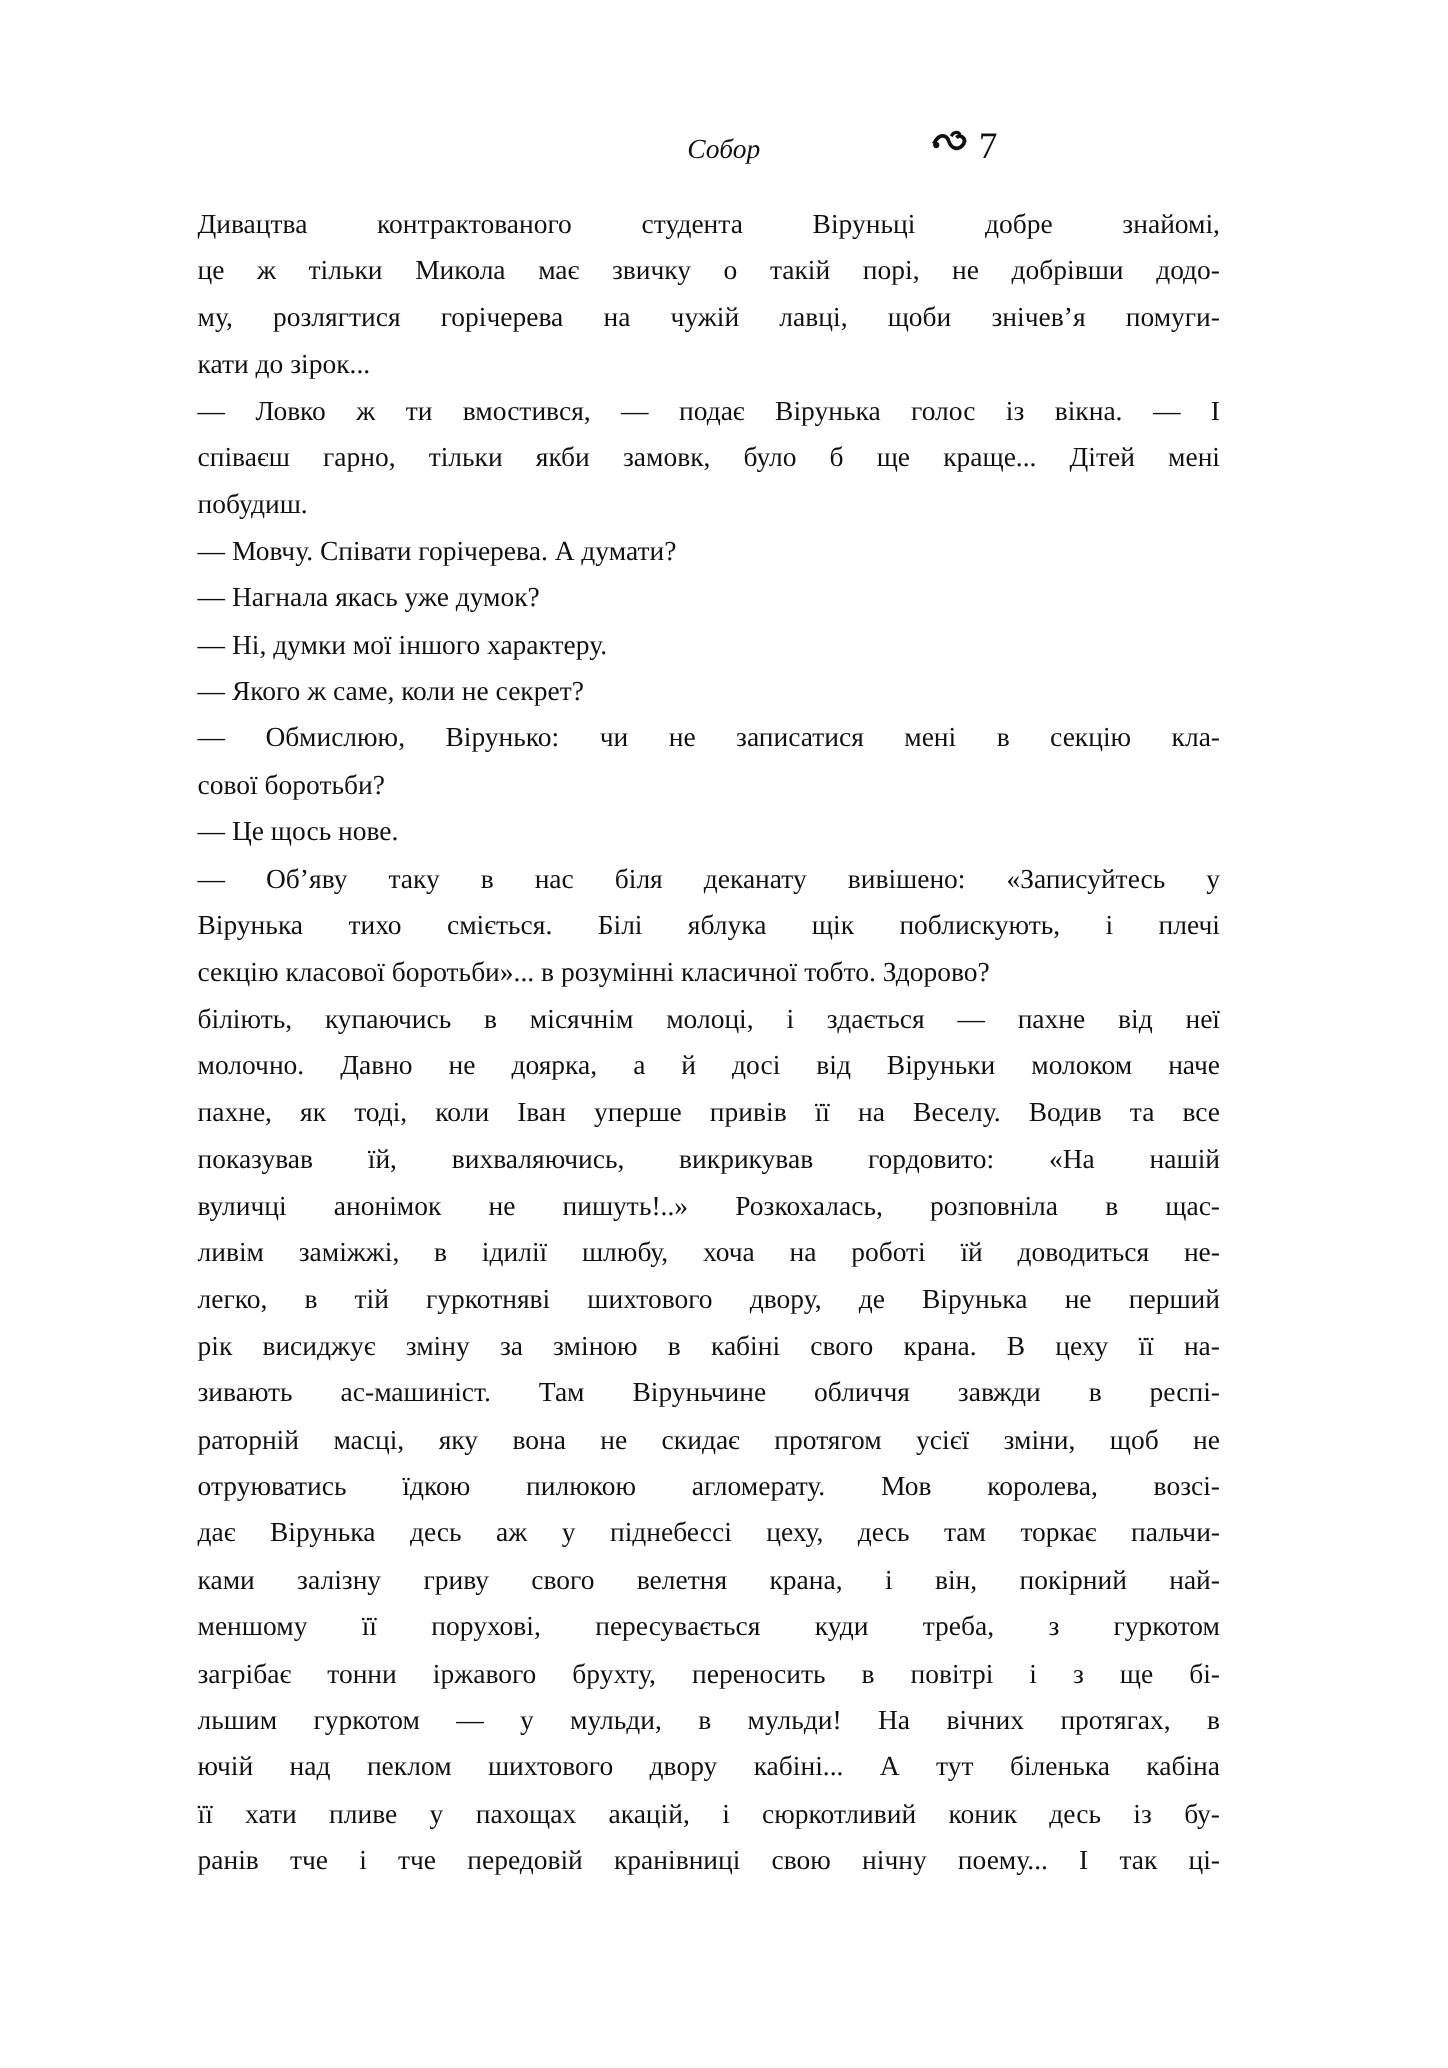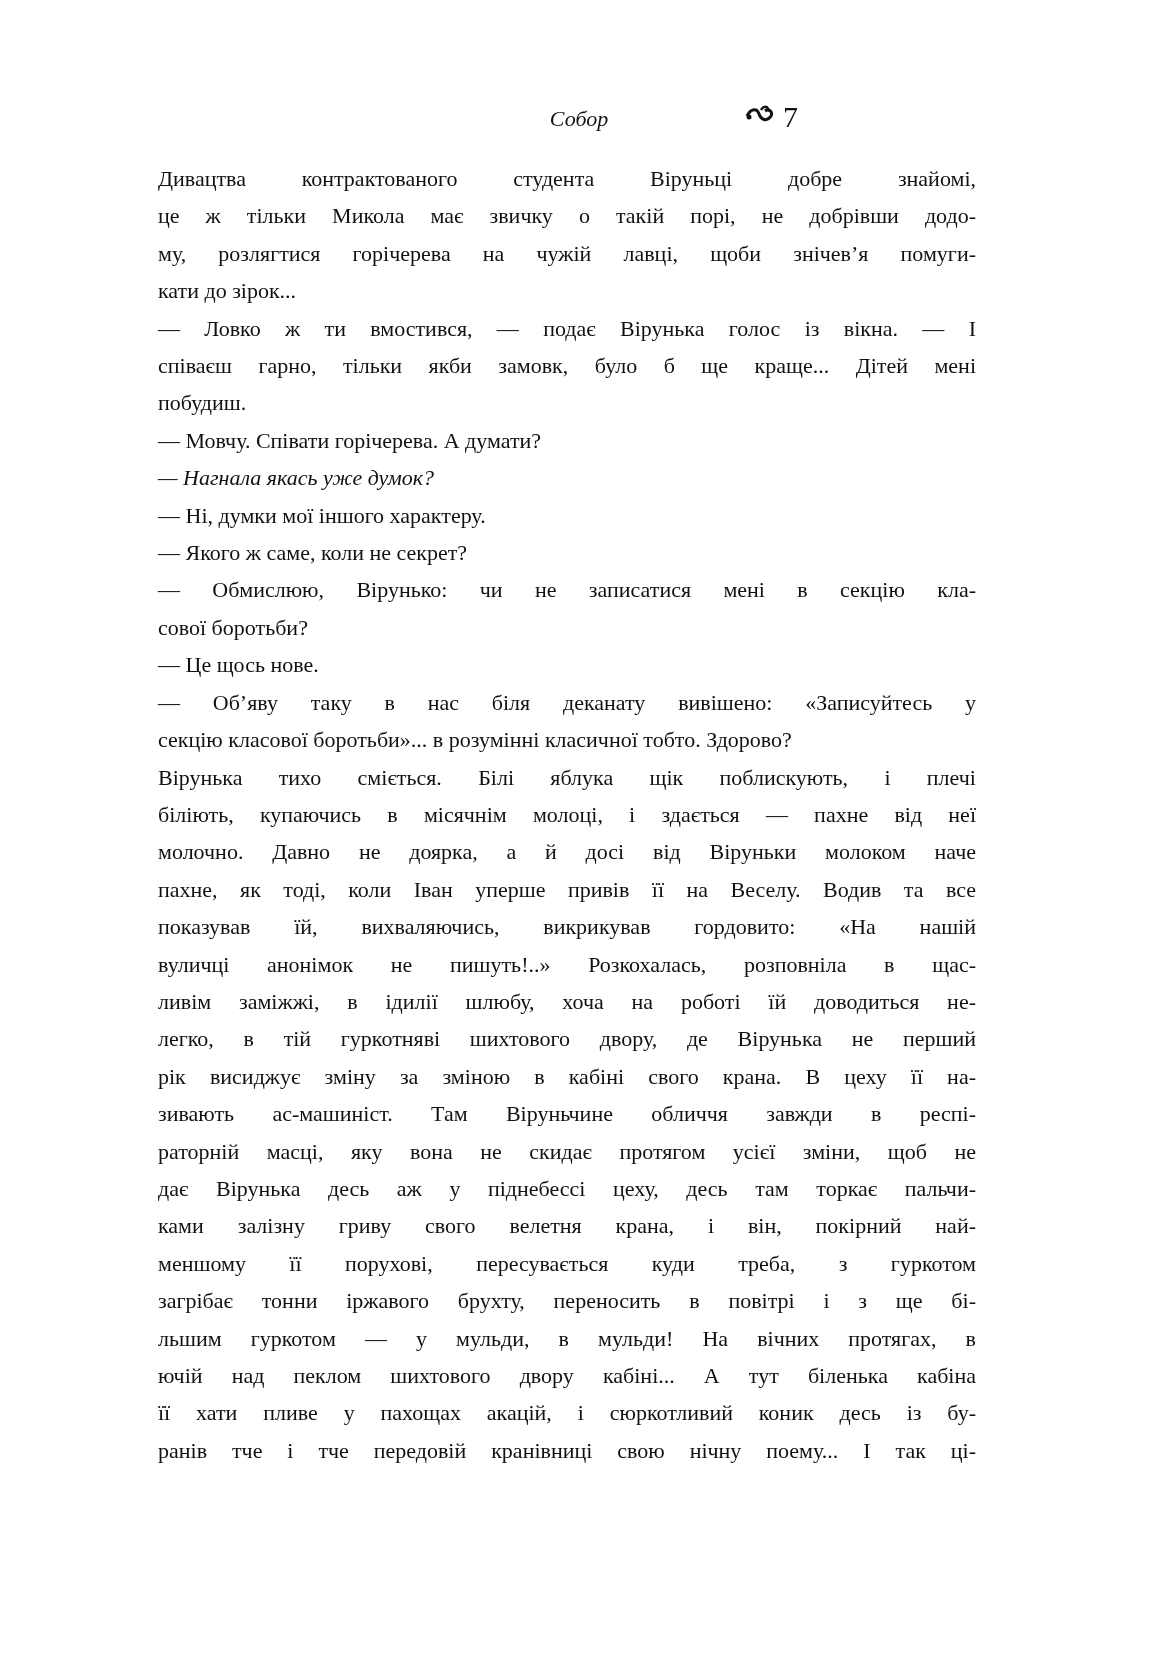--- a/index.html
+++ b/index.html
@@ -37,39 +37,40 @@
 
   <div class="body" id="body-text">
       <span class="line" style="padding-left: 0px;">Дивацтва контрактованого студента Віруньці добре знайомі,</span>
       <span class="line">це ж тільки Микола має звичку о такій порі, не добрівши додо-</span>
       <span class="line">му, розлягтися горічерева на чужій лавці, щоби знічев’я помуги-</span>
       <span class="line last">кати до зірок...</span>
       <span class="line" style="padding-left: 0px;">— Ловко ж ти вмостився, — подає Вірунька голос із вікна. — І</span>
       <span class="line">співаєш гарно, тільки якби замовк, було б ще краще... Дітей мені</span>
       <span class="line last">побудиш.</span>
       <span class="line last" style="padding-left: 0px;">— Мовчу. Співати горічерева. А думати?</span>
-      <span class="line last" style="padding-left: 0px; font-style: italic;">— Нагнала якась уже думок?</span>
+      <span class="line last" style="padding-left: 0px;">— Нагнала якась уже думок?</span>
       <span class="line last" style="padding-left: 0px;">— Ні, думки мої іншого характеру.</span>
       <span class="line last" style="padding-left: 0px;">— Якого ж саме, коли не секрет?</span>
       <span class="line" style="padding-left: 0px;">— Обмислюю, Вірунько: чи не записатися мені в секцію кла-</span>
       <span class="line last">сової боротьби?</span>
       <span class="line last" style="padding-left: 0px;">— Це щось нове.</span>
       <span class="line" style="padding-left: 0px;">— Об’яву таку в нас біля деканату вивішено: «Записуйтесь у</span>
+      <span class="line" style="padding-left: 0px;">Вірунька тихо сміється. Білі яблука щік поблискують, і плечі</span>
       <span class="line last">секцію класової боротьби»... в розумінні класичної тобто. Здорово?</span>
-      <span class="line" style="padding-left: 0px;">Вірунька тихо сміється. Білі яблука щік поблискують, і плечі</span>
       <span class="line">біліють, купаючись в місячнім молоці, і здається — пахне від неї</span>
       <span class="line">молочно. Давно не доярка, а й досі від Віруньки молоком наче</span>
       <span class="line">пахне, як тоді, коли Іван уперше привів її на Веселу. Водив та все</span>
       <span class="line">показував їй, вихваляючись, викрикував гордовито: «На нашій</span>
       <span class="line">вуличці анонімок не пишуть!..» Розкохалась, розповніла в щас-</span>
       <span class="line">ливім заміжжі, в ідилії шлюбу, хоча на роботі їй доводиться не-</span>
       <span class="line">легко, в тій гуркотняві шихтового двору, де Вірунька не перший</span>
       <span class="line">рік висиджує зміну за зміною в кабіні свого крана. В цеху її на-</span>
       <span class="line">зивають ас-машиніст. Там Віруньчине обличчя завжди в респі-</span>
       <span class="line">раторній масці, яку вона не скидає протягом усієї зміни, щоб не</span>
+      <span class="line">отруюватись їдкою пилюкою агломерату. Мов королева, возсі-</span>
       <span class="line">дає Вірунька десь аж у піднебессі цеху, десь там торкає пальчи-</span>
       <span class="line">ками залізну гриву свого велетня крана, і він, покірний най-</span>
       <span class="line">меншому її порухові, пересувається куди треба, з гуркотом</span>
       <span class="line">загрібає тонни іржавого брухту, переносить в повітрі і з ще бі-</span>
       <span class="line">льшим гуркотом — у мульди, в мульди! На вічних протягах, в</span>
       <span class="line">ючій над пеклом шихтового двору кабіні... А тут біленька кабіна</span>
       <span class="line">її хати пливе у пахощах акацій, і сюркотливий коник десь із бу-</span>
       <span class="line">ранів тче і тче передовій кранівниці свою нічну поему... І так ці-</span>
     </div>
 </div>

